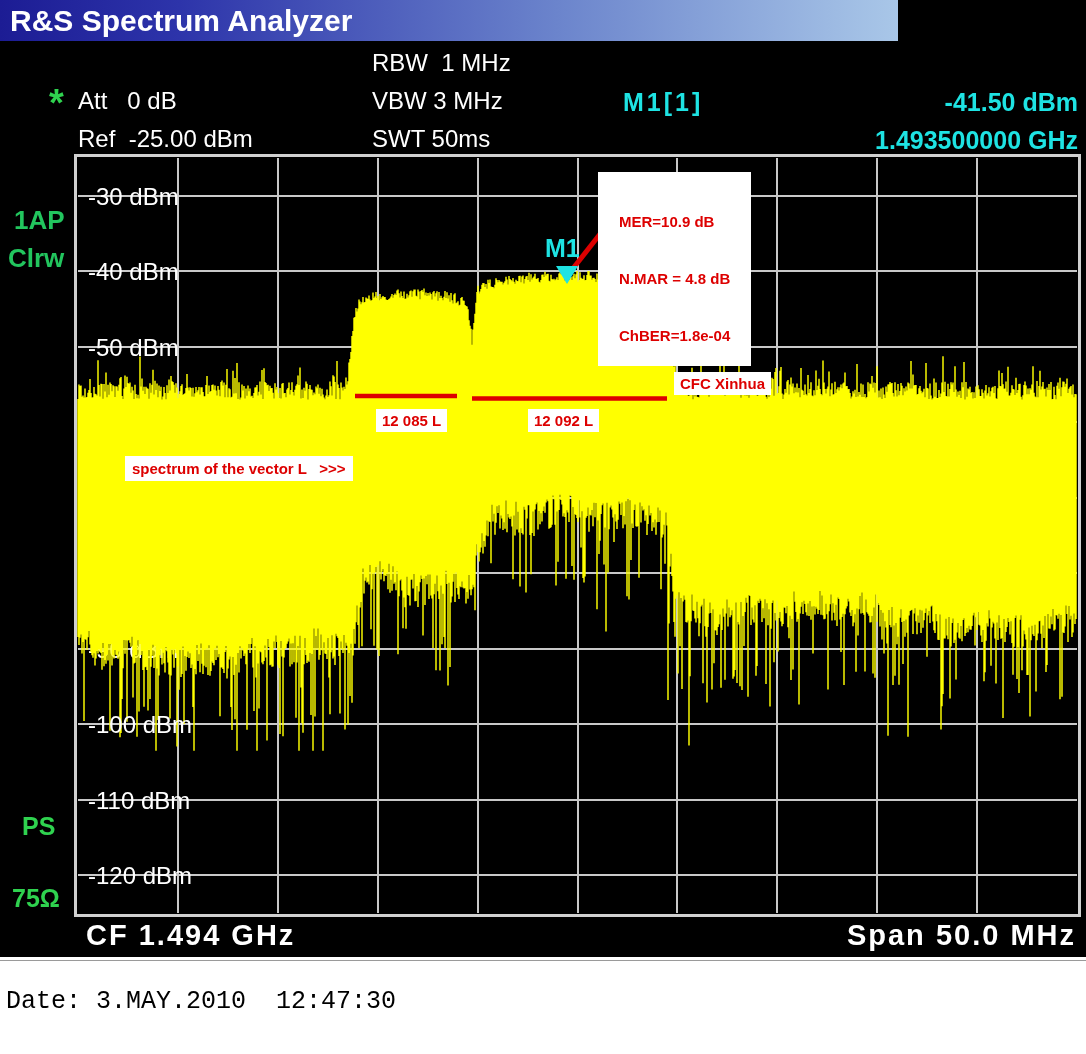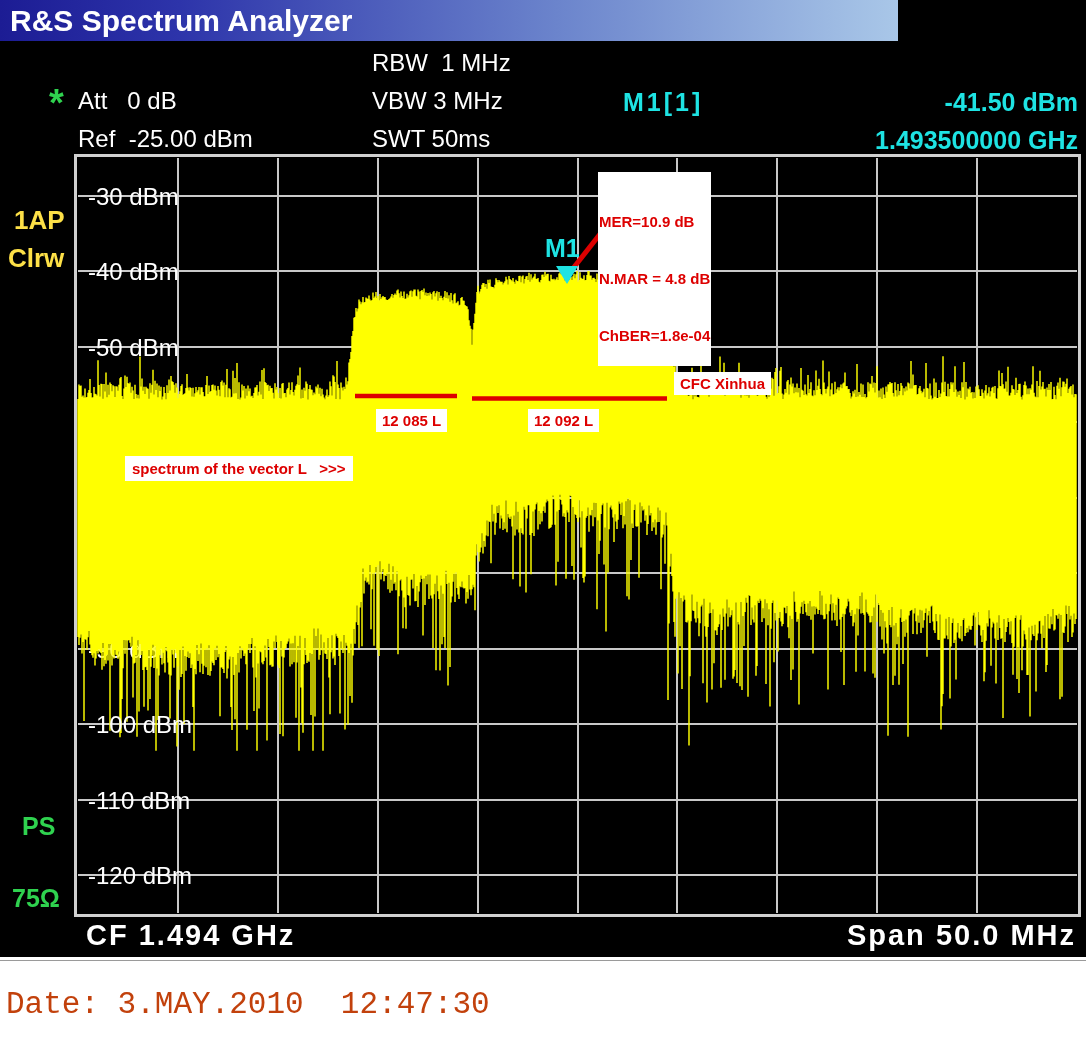--- a/index.html
+++ b/index.html
@@ -9,30 +9,30 @@
   }
   .abs{position:absolute;line-height:1.12;white-space:pre;}
   .titlebar{
     position:absolute;left:0;top:0;width:898px;height:41px;
     background:linear-gradient(90deg,#1c1c94 0%,#2d34aa 20%,#6b84cc 62%,#a9c7e8 100%);
   }
   .title-text{color:#ffffff;font-weight:bold;font-size:30px;left:10px;top:4px;}
   .hdr{color:#ffffff;font-size:24px;}
   .cyan{color:#1ee3e3;font-weight:bold;}
   .green{color:#2fd24f;font-weight:bold;}
-  .yellow-lab{color:#fde047;font-weight:bold;font-size:26px;}
+  .yellow-lab{color:#22c55e;font-weight:bold;font-size:26px;}
   .right-val{right:8px;text-align:right;}
   .footer-txt{color:#ffffff;font-weight:bold;font-size:29px;letter-spacing:2px;}
   .ann{
     position:absolute;background:#ffffff;color:#dd0000;font-weight:bold;
     font-size:15px;line-height:19px;white-space:pre;
   }
   .datebar{position:absolute;left:0;width:1086px;background:#ffffff;}
   .date-text{
-    color:#c2410c;font-family:"Liberation Mono",monospace;font-size:31px;
+    color:#000000;font-family:"Liberation Mono",monospace;font-size:25px;
   }
   svg text.ylab{font-family:"Liberation Sans",sans-serif;font-size:24px;fill:#ffffff;}
 </style>
 </head>
 <body>
 
 <div class="titlebar">
   <div class="abs title-text">R&amp;S Spectrum Analyzer</div>
 </div>
 
@@ -82,21 +82,21 @@
     <line x1="604" y1="229" x2="571" y2="271" stroke="#dd0000" stroke-width="5"></line>
     <polygon points="556,266 578,266 567,284" fill="#1ee3e3"></polygon>
     <text x="88" y="204.8" class="ylab">-30 dBm</text>
     <text x="88" y="280.3" class="ylab">-40 dBm</text>
     <text x="88" y="355.8" class="ylab">-50 dBm</text>
     <text x="88" y="733.3" class="ylab">-100 dBm</text>
     <text x="88" y="808.8" class="ylab">-110 dBm</text>
     <text x="88" y="884.3" class="ylab">-120 dBm</text>
   </svg>
 
-<div class="ann" style="left:598px;top:172px;padding:2px 1px;">
+<div class="ann" style="left:598px;top:172px;padding:2px 21px;">
   <div>MER=10.9 dB</div>
   <div>N.MAR = 4.8 dB</div>
   <div>ChBER=1.8e-04</div>
 </div>
 <div class="abs cyan" style="left:545px;top:234px;font-size:25px;">M1</div>
 <div class="ann" style="left:376px;top:409px;padding:2px 6px;">12 085 L</div>
 <div class="ann" style="left:528px;top:409px;padding:2px 6px;">12 092 L</div>
 <div class="ann" style="left:674px;top:372px;padding:2px 6px;">CFC Xinhua</div>
 <div class="ann" style="left:117px;top:456px;padding:3px 7px;margin-left:8px;">spectrum of the vector L   &gt;&gt;&gt;</div>
 

